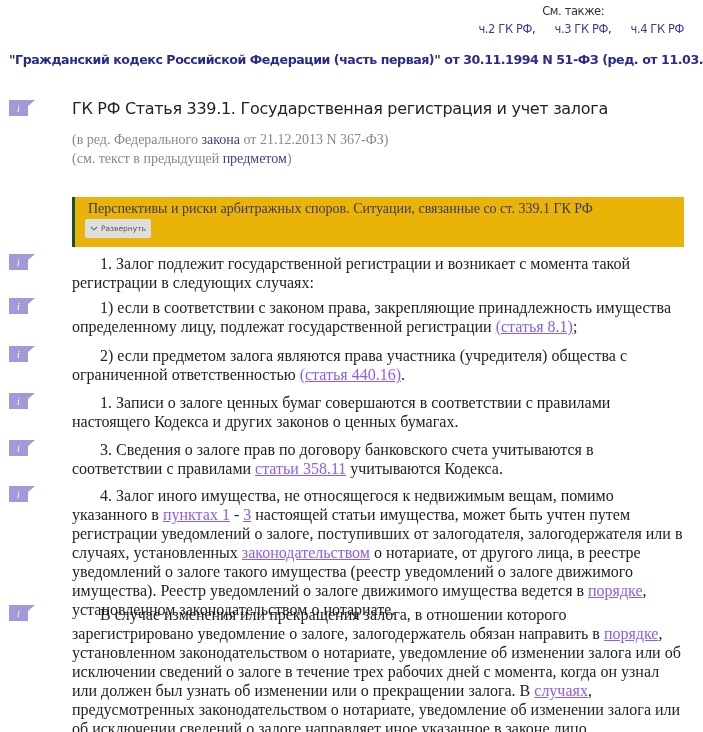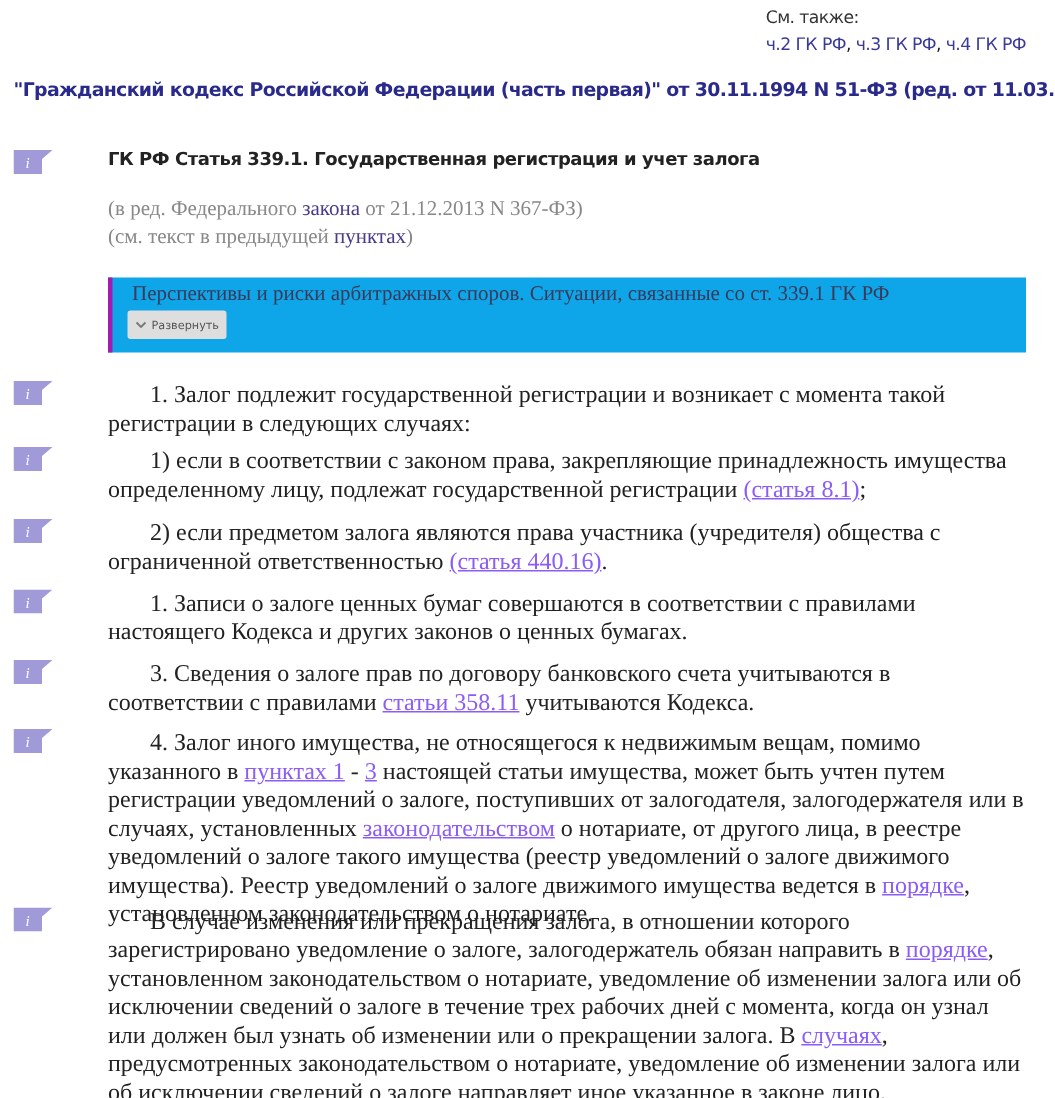--- a/index.html
+++ b/index.html
@@ -1,25 +1,25 @@
 <!DOCTYPE html>
 <html><head>
 <meta charset="utf-8">
 <style>
   html, body { margin: 0; padding: 0; background: #ffffff; }
   body { width: 703px; height: 732px; overflow: hidden; position: relative; font-family: "Liberation Serif", serif; color: #222; }
-  .see-also { position: absolute; right: 19px; top: 2px; text-align: left; font-family: "DejaVu Sans", sans-serif; font-size: 11.5px; line-height: 18px; letter-spacing: -0.4px; }
+  .see-also { position: absolute; right: 19px; top: 2px; text-align: center; font-family: "DejaVu Sans", sans-serif; font-size: 11.5px; line-height: 18px; letter-spacing: -0.4px; }
   .see-also .lbl { color: #333; }
-  .see-also a { color: #3a3a9a; text-decoration: none; }
+  .see-also a { color: #3a3a9a; text-decoration: none; margin-left: 16px; }
   .doc-title { position: absolute; left: 9px; top: 52px; font-family: "DejaVu Sans", sans-serif; font-weight: bold; font-size: 12.6px; color: #2a2a8a; letter-spacing: -0.45px; white-space: nowrap; }
   .note-icon { position: absolute; left: 9px; width: 26px; height: 16px; }
-  .art-title { position: absolute; left: 72px; top: 99px; font-family: "DejaVu Sans", sans-serif; font-weight: bold; font-size: 12px; color: #222; letter-spacing: -0.3px; white-space: nowrap; }
+  .art-title { position: absolute; left: 72px; top: 99px; font-family: "DejaVu Sans", sans-serif; font-weight: normal; font-size: 16px; color: #222; letter-spacing: -0.3px; white-space: nowrap; }
   .meta { position: absolute; left: 72px; top: 130px; font-size: 14px; line-height: 19px; color: #888; font-family: Liberation Serif, serif; }
   .meta a { color: #4a3a8a; text-decoration: none; }
-  .box { position: absolute; left: 72px; top: 185px; width: 612px; height: 50px; background: #0ea5e9; border-left: 3px solid #a21caf; box-sizing: border-box; }
+  .box { position: absolute; left: 72px; top: 197px; width: 612px; height: 50px; background: #eab308; border-left: 3px solid #14532d; box-sizing: border-box; }
   .box .t { position: absolute; left: 13px; top: 4px; font-size: 14px; color: #3a3a5a; white-space: nowrap; }
   .box .btn { position: absolute; left: 10px; top: 22px; width: 66px; height: 19px; background: #dedede; border-radius: 2px; font-family: "DejaVu Sans", sans-serif; font-size: 7.5px; color: #555; display: flex; align-items: center; justify-content: center; gap: 3px; text-align: right; }
   .para { position: absolute; left: 72px; width: 612px; font-size: 16px; line-height: 19px; color: #222; }
   .para .ind { display: inline-block; width: 28px; }
   .para a { color: #8b5cf6; text-decoration: underline; }
 </style>
 </head>
 <body>
 
 <div class="see-also">
@@ -61,21 +61,21 @@
   </svg>
 <svg class="note-icon" style="top:605px" viewBox="0 0 26 16">
     <path d="M0 0 H26 L19 6 V16 H0 Z" fill="#a09ad8"></path>
     <text x="8" y="12" font-size="10" font-style="italic" fill="#fff" font-family="Liberation Serif, serif">i</text>
   </svg>
 
 <div class="art-title">ГК РФ Статья 339.1. Государственная регистрация и учет залога</div>
 
 <div class="meta">
   <div><span>(в ред. Федерального </span><a href="#">закона</a><span> от 21.12.2013 N 367-ФЗ)</span></div>
-  <div><span>(см. текст в предыдущей </span><a href="#">пунктах</a><span>)</span></div>
+  <div><span>(см. текст в предыдущей </span><a href="#">предметом</a><span>)</span></div>
 </div>
 
 <div class="box">
   <div class="t">Перспективы и риски арбитражных споров. Ситуации, связанные со ст. 339.1 ГК РФ</div>
   <div class="btn">
     <svg width="8" height="6" viewBox="0 0 8 6">
         <path d="M1 1 L4 4 L7 1" stroke="#777" stroke-width="1.2" fill="none"></path>
       </svg>
     <span>Развернуть</span>
   </div>

